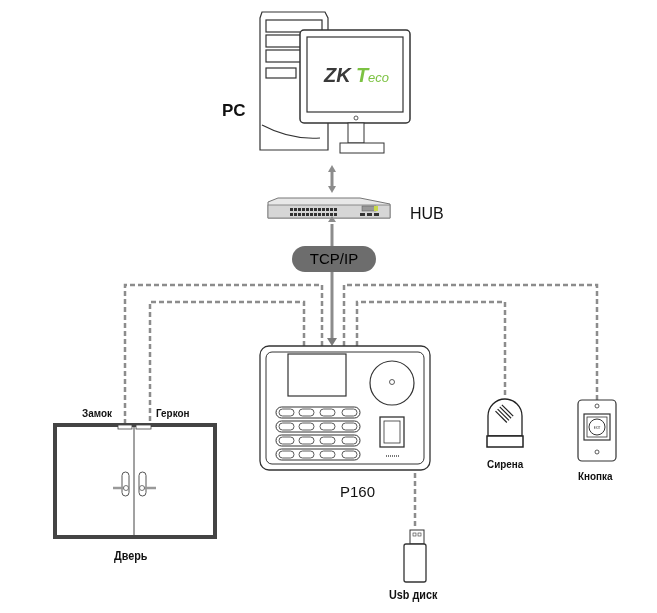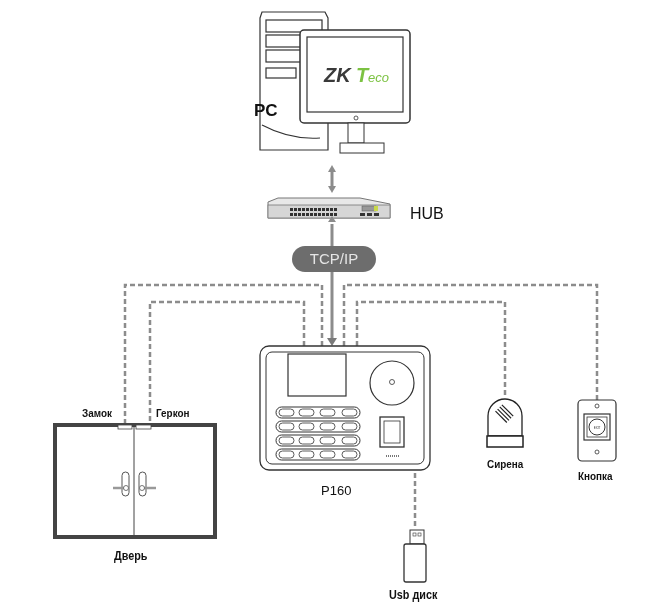--- a/index.html
+++ b/index.html
@@ -1,21 +1,21 @@
 <!DOCTYPE html>
 <html><head>
 <meta charset="utf-8">
 <style>
   html, body { margin: 0; padding: 0; background: #ffffff; }
   body { width: 657px; height: 613px; position: relative; overflow: hidden; font-family: "Liberation Sans", sans-serif; }
   #diagram { position: absolute; left: 0; top: 0; }
   .lbl { position: absolute; color: #111; white-space: nowrap; }
-  .lbl-bold { font-weight: bold; font-family: "Liberation Sans", sans-serif; margin-left: 32px; }
+  .lbl-bold { font-weight: bold; font-family: "Liberation Sans", sans-serif; }
   .lbl-cond { font-weight: bold; font-family: "Liberation Sans", sans-serif; font-size: 11px; transform: scaleX(0.9); transform-origin: left top; }
-  .tcp-pill { position: absolute; left: 292px; top: 246px; width: 84px; height: 26px; background: #6d6d6d; border-radius: 13px; color: #e5e5e5; font-size: 15px; line-height: 26px; text-align: center; font-family: "Liberation Sans", sans-serif; }
+  .tcp-pill { position: absolute; left: 292px; top: 246px; width: 84px; height: 26px; background: #6d6d6d; border-radius: 13px; color: #000000; font-size: 15px; line-height: 26px; text-align: center; font-family: "Liberation Sans", sans-serif; }
 </style>
 </head>
 <body>
 
 <svg id="diagram" width="657" height="613" viewBox="0 0 657 613">
   <defs>
     <marker id="arrowDown" markerWidth="6" markerHeight="6" refX="3" refY="3" orient="auto">
       <path d="M0,0 L6,3 L0,6 z" fill="#7a7a7a"></path>
     </marker>
   </defs>
@@ -169,19 +169,19 @@
     <rect x="410" y="530" width="14" height="14" fill="#fff" stroke="#333" stroke-width="1"></rect>
     <rect x="413" y="533" width="3" height="3" fill="none" stroke="#333" stroke-width="0.6"></rect>
     <rect x="418" y="533" width="3" height="3" fill="none" stroke="#333" stroke-width="0.6"></rect>
     <rect x="404" y="544" width="22" height="38" rx="2" fill="#fff" stroke="#333" stroke-width="1.3"></rect>
   </g>
 </svg>
 
 <div class="lbl lbl-bold" style="left:222px; top:101px; font-size:17px;">PC</div>
 <div class="lbl" style="left:410px; top:205px; font-size:16px;">HUB</div>
 <div class="tcp-pill">TCP/IP</div>
-<div class="lbl" style="left:321px; top:483px; font-size:13px;">P160</div>
+<div class="lbl" style="left:340px; top:483px; font-size:15px;">P160</div>
 <div class="lbl lbl-cond" style="left:82px; top:407px;">Замок</div>
 <div class="lbl lbl-cond" style="left:156px; top:407px;">Геркон</div>
 <div class="lbl lbl-cond" style="left:114px; top:549px; font-size:12px;">Дверь</div>
 <div class="lbl lbl-cond" style="left:487px; top:458px;">Сирена</div>
 <div class="lbl lbl-cond" style="left:578px; top:470px;">Кнопка</div>
 <div class="lbl lbl-cond" style="left:389px; top:588px; font-size:12px;">Usb диск</div>
 
 </body></html>

